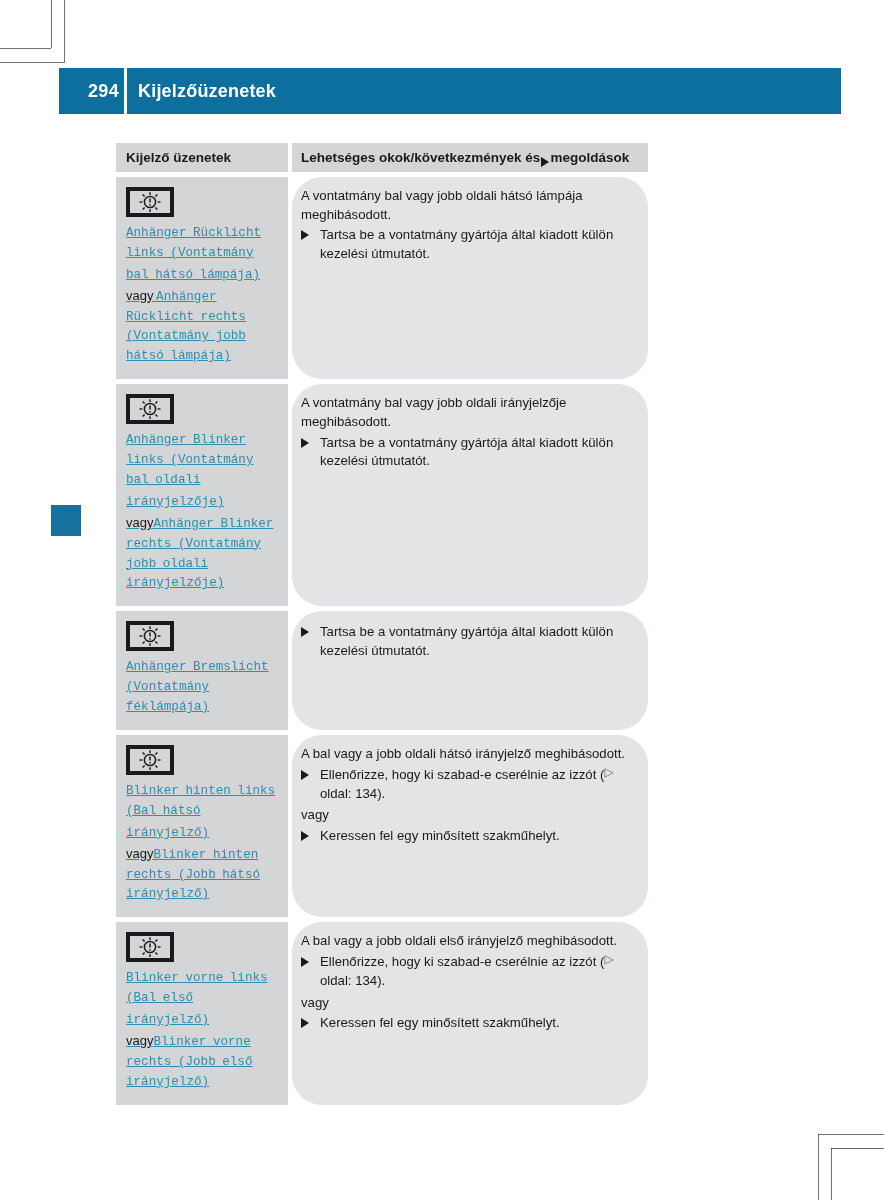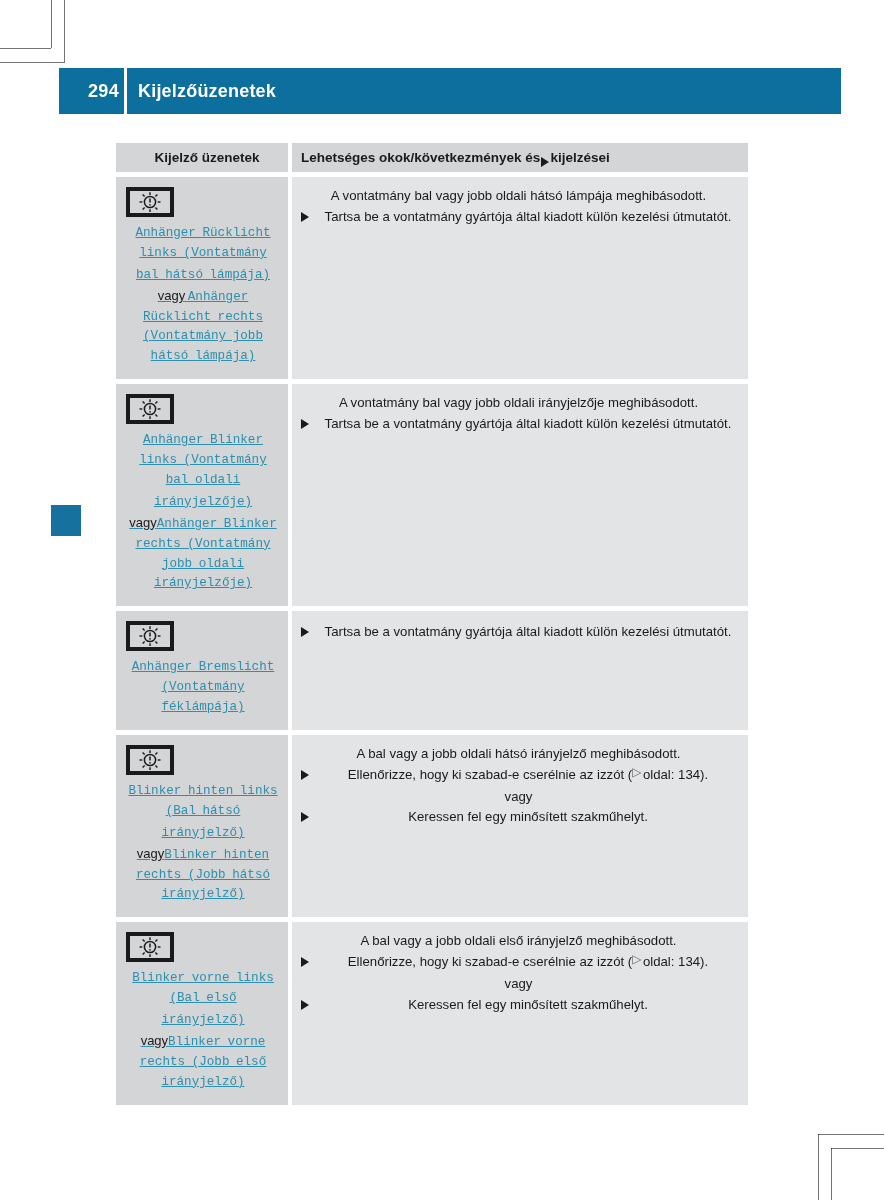--- a/index.html
+++ b/index.html
@@ -80,22 +80,21 @@
     width: 30px;
     height: 31px;
     background: #17719e;
   }
 
   
   .msg-table {
     position: absolute;
     left: 116px;
     top: 143px;
-    width: 632px;
-    text-align: center;
+    width: 532px;
   }
   .table-head {
     display: flex;
     background: #d4d5d7;
     height: 29px;
     align-items: center;
   }
   .th-left {
     width: 172px;
     box-sizing: border-box;
@@ -140,20 +139,21 @@
     background: #ffffff;
   }
   .cell-right {
     flex: 1;
     box-sizing: border-box;
     background: #e3e4e5;
     padding: 10px 12px 12px 9px;
     font-size: 13.2px;
     line-height: 1.42;
     color: #1a1a1a;
+    border-radius: 30px;
   }
 
   
   .telltale {
     width: 44px;
     height: 26px;
     border: 2px solid #1a1a1a;
     background: #d4d5d7;
     display: block;
     margin-bottom: 7px;
@@ -239,21 +239,21 @@
   <div class="header-title">Kijelzőüzenetek</div>
 </div>
 
 <div class="msg-table">
   <div class="table-head">
     <div class="th-left">Kijelző üzenetek</div>
     <div class="th-gap"></div>
     <div class="th-right">
       <span>Lehetséges okok/következmények és</span>
       <span class="solid-tri"></span>
-      <span>kijelzései</span>
+      <span>megoldások</span>
     </div>
   </div>
   <div id="rows-container">
       <div class="row-gap"></div>
       <div class="msg-row">
         <div class="cell-left">
 <svg class="telltale" viewBox="0 0 44 26">
   <rect x="1" y="1" width="42" height="24" fill="none" stroke="#1a1a1a" stroke-width="2"></rect>
   <circle cx="22" cy="13" r="5.6" fill="none" stroke="#1a1a1a" stroke-width="1.5"></circle>
   <line x1="22" y1="9.6" x2="22" y2="13.6" stroke="#1a1a1a" stroke-width="1.5"></line>

